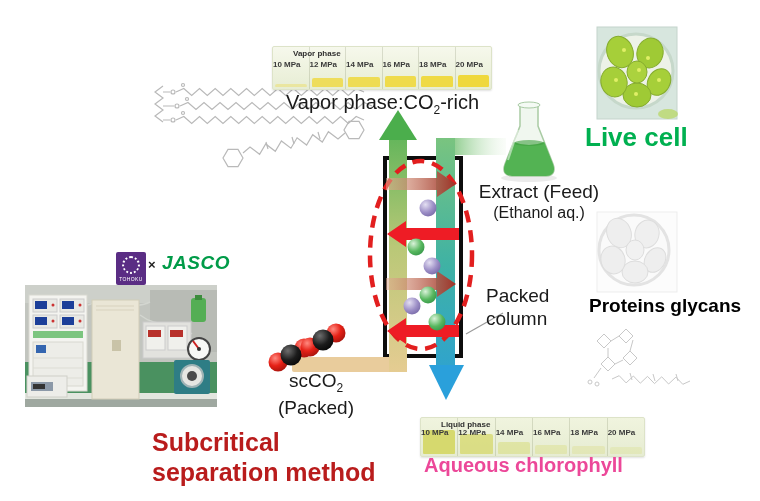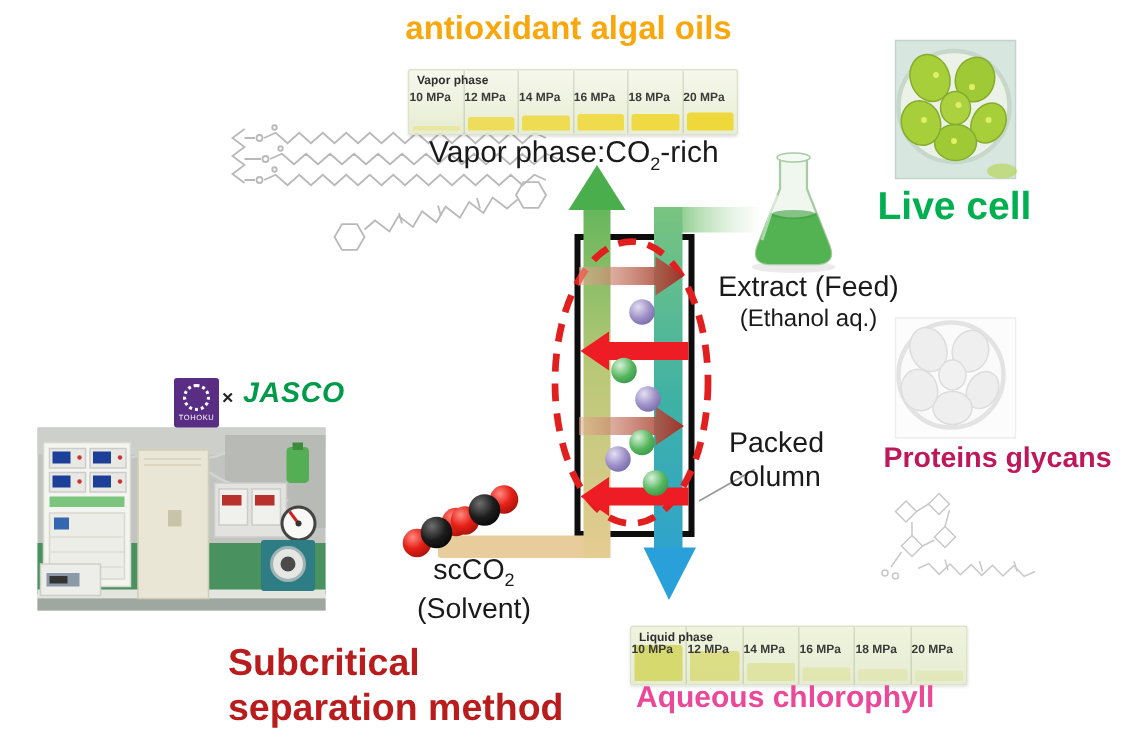--- a/index.html
+++ b/index.html
@@ -8,30 +8,30 @@
   svg.layer{position:absolute;left:0;top:0}
   .txt{position:absolute;color:#1a1a1a;white-space:nowrap}
   #title{left:253px;top:6px;width:252px;text-align:center;font-size:22px;font-weight:700;color:#F8A70C}
   #vapor-cap{left:286px;top:91px;font-size:20px}
   #liquid-cap{left:422px;top:392px;font-size:20px}
   #vapor-cap sub,#liquid-cap sub,#solvent-label sub{font-size:12px}
   #feed-label{left:466px;top:181px;width:146px;text-align:center}
   #feed-label .l1{font-size:19px}
   #feed-label .l2{font-size:16px;margin-top:1px}
   #live-label{left:585px;top:122px;font-size:26px;font-weight:700;color:#00B050}
-  #residue-label{left:589px;top:295px;font-size:19px;font-weight:700;color:#be185d}
+  #residue-label{left:589px;top:295px;font-size:19px;font-weight:700;color:#000000}
   #column-label{left:486px;top:285px;font-size:19px;line-height:1.2}
   #solvent-label{left:258px;top:369px;width:116px;text-align:center;font-size:19px;line-height:1.3}
   #method-label{left:152px;top:428px;font-size:25px;font-weight:700;color:#b91c1c;line-height:1.18}
   #aqueous-label{left:424px;top:454px;font-size:20px;font-weight:700;color:#ec4899}
 
   
   .strip{position:absolute;border-radius:2px;border:1px solid #dde3c8;
          box-shadow:0 1px 2px rgba(0,0,0,.12);overflow:hidden}
-  .strip .slabel{position:absolute;top:2px;left:5px;font-size:8px;font-weight:700;color:#2f2f2f;z-index:3}
+  .strip .slabel{position:absolute;top:2px;left:20px;font-size:8px;font-weight:700;color:#2f2f2f;z-index:3}
   .strip .cells{display:flex;height:100%}
   .strip .cell{flex:1;position:relative;border-left:1px solid rgba(90,100,60,.18)}
   .strip .cell:first-child{border-left:none}
   .strip .cell .p{position:absolute;left:0;width:100%;
                   font-size:8px;font-weight:600;color:#3a3a3a;z-index:2}
   .strip .cell .liq{position:absolute;bottom:2px;left:2px;right:2px;border-radius:2px 2px 1px 1px;z-index:1}
   #v-strip{left:272px;top:46px;width:218px;height:42px;background:linear-gradient(#F6F8EC,#E7EDD3)}
   #v-strip .cell .p{top:13px}
   #v-strip .liq{background:#EFD83C}
   #v-strip .cell:nth-child(1) .liq{height:3px;opacity:.35}
@@ -263,21 +263,20 @@
   <g>
     <ellipse cx="529" cy="178" rx="28" ry="4" fill="#000" opacity="0.08"></ellipse>
     <path d="M520,104 L520,126 L505,164 Q501,175 512,176 L546,176 Q557,175 553,164 L538,126 L538,104 Z" fill="#F0F7EF" stroke="#A9CBA4" stroke-width="1.5"></path>
     <path d="M513.7,142 L505,164 Q501,175 512,176 L546,176 Q557,175 553,164 L544.3,142 Q529,148 513.7,142 Z" fill="#53B353"></path>
     <ellipse cx="529" cy="143" rx="15" ry="3" fill="#3F9E3F" opacity="0.6"></ellipse>
     <ellipse cx="529" cy="105" rx="11" ry="3" fill="#F4FAF4" stroke="#A9CBA4"></ellipse>
     <path d="M518,130 L508,160" stroke="#ffffff" stroke-width="2" opacity="0.5"></path>
   </g>
 </svg>
 
-<div class="txt" id="title">antioxidant algal oils</div>
 
 <div class="strip" id="v-strip">
   <span class="slabel">Vapor phase</span>
   <div class="cells">
     <div class="cell">
           <span class="p">10 MPa</span>
           <span class="liq"></span>
         </div>
     <div class="cell">
           <span class="p">12 MPa</span>
@@ -312,21 +311,21 @@
 </div>
 <div class="txt" id="residue-label">Proteins glycans</div>
 
 <div class="txt" id="column-label">
   <div>Packed</div>
   <div>column</div>
 </div>
 
 <div class="txt" id="solvent-label">
   <div><span>scCO</span><sub>2</sub></div>
-  <div>(Solvent)</div>
+  <div>(Packed)</div>
 </div>
 
 <div class="txt" id="method-label">
   <div>Subcritical</div>
   <div>separation method</div>
 </div>
 
 
 <div class="strip" id="l-strip">
   <span class="slabel">Liquid phase</span>

